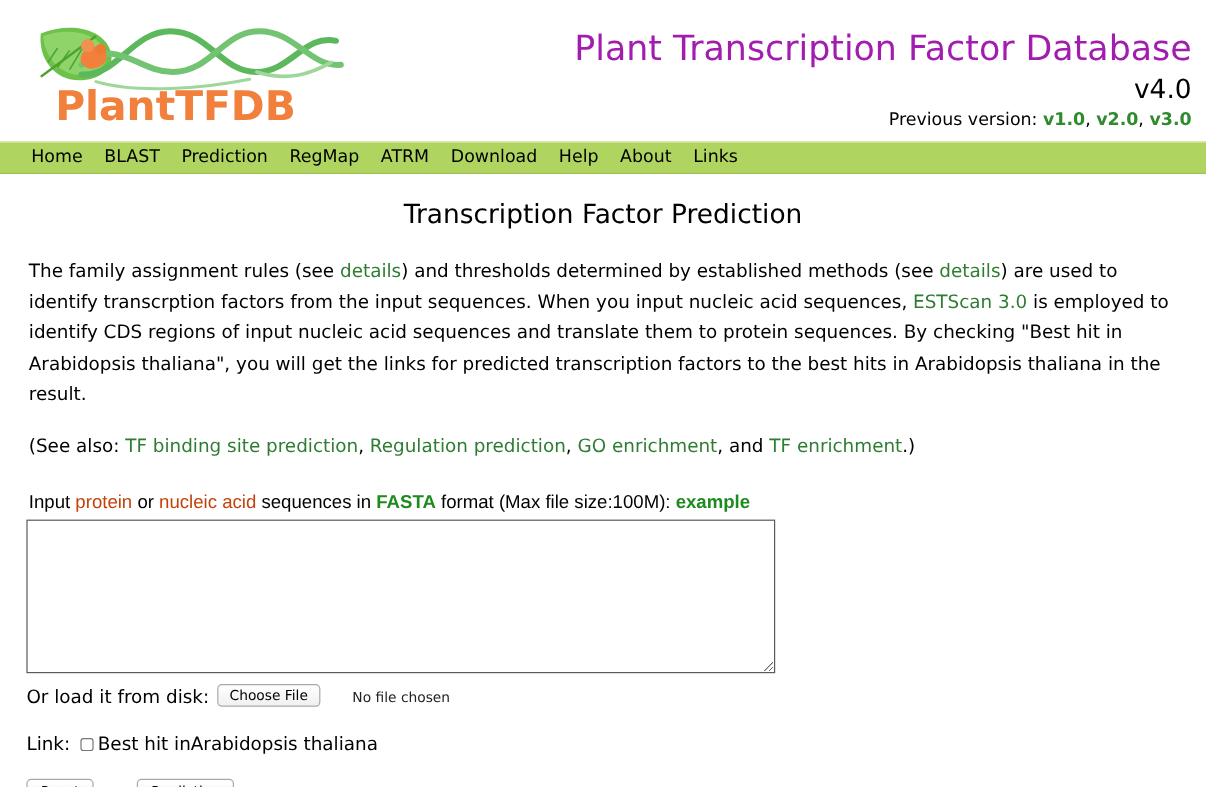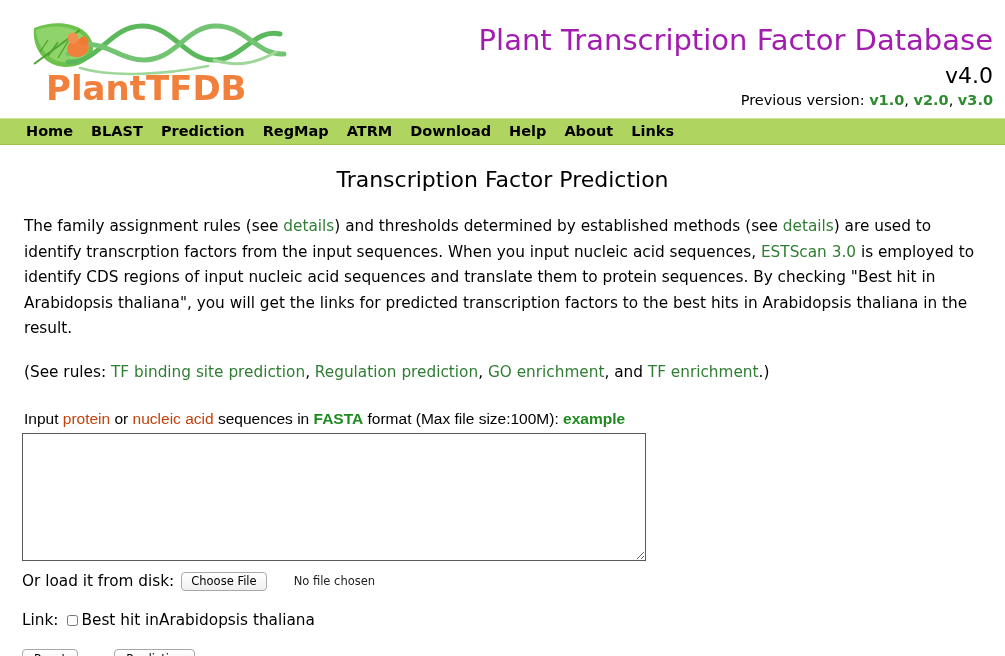--- a/index.html
+++ b/index.html
@@ -81,21 +81,21 @@
     top: 0;
     height: 25px;
     display: flex;
     align-items: center;
     gap: 0px;
   }
   .nav-links a {
     color: #000;
     text-decoration: none;
     font-size: 14.5px;
-    font-weight: bold;
+    font-weight: normal;
     font-family: "DejaVu Sans", sans-serif;
     padding: 2px 9px;
     line-height: 25px;
     white-space: nowrap;
   }
   .nav-right {
     position: absolute;
     right: 8px;
     top: 0;
     height: 25px;
@@ -190,21 +190,21 @@
     box-sizing: content-box;
     outline: none;
   }
 
   .file-row {
     margin: 9px 0 0 22px;
     font-size: 15.3px;
     line-height: 22px;
     color: #000;
     display: flex;
-    align-items: center;
+    align-items: flex-start;
     gap: 7px;
     font-family: "DejaVu Sans", sans-serif;
   }
   .choose-file-btn {
     font-size: 11.5px;
     font-family: "DejaVu Sans", sans-serif;
     padding: 1px 9px;
     border: 1px solid #a8a8a8;
     border-radius: 4px;
     background: linear-gradient(#ffffff, #f0f0f0);
@@ -307,21 +307,21 @@
 
 <div class="main">
 
   <h1 class="page-title">Transcription Factor Prediction</h1>
 
   <p class="body-text">
     <span>The family assignment rules (see </span><a class="glink" href="#">details</a><span>) and thresholds determined by established methods (see </span><a class="glink" href="#">details</a><span>) are used to identify transcrption factors from the input sequences. When you input nucleic acid sequences, </span><a class="glink" href="#">ESTScan 3.0</a><span> is employed to identify CDS regions of input nucleic acid sequences and translate them to protein sequences. By checking "Best hit in </span><span class="ital">Arabidopsis thaliana</span><span>", you will get the links for predicted transcription factors to the best hits in </span><span class="ital">Arabidopsis thaliana</span><span> in the result.</span>
   </p>
 
   <p class="body-text second">
-    <span>(See rules: </span><a class="glink" href="#">TF binding site prediction</a><span>, </span><a class="glink" href="#">Regulation prediction</a><span>, </span><a class="glink" href="#">GO enrichment</a><span>, and </span><a class="glink" href="#">TF enrichment</a><span>.)</span>
+    <span>(See also: </span><a class="glink" href="#">TF binding site prediction</a><span>, </span><a class="glink" href="#">Regulation prediction</a><span>, </span><a class="glink" href="#">GO enrichment</a><span>, and </span><a class="glink" href="#">TF enrichment</a><span>.)</span>
   </p>
 
   <div class="input-label">
     <span>Input </span><a class="rlink" href="#">protein</a><span> or </span><a class="rlink" href="#">nucleic acid</a><span> sequences in </span><a class="glink" href="#">FASTA</a><span> format (Max file size:100M): </span><a class="glink" href="#">example</a>
   </div>
 
   <textarea class="seq-textarea" placeholder="" style=""></textarea>
 
   <div class="file-row">
     <span>Or load it from disk:</span>

